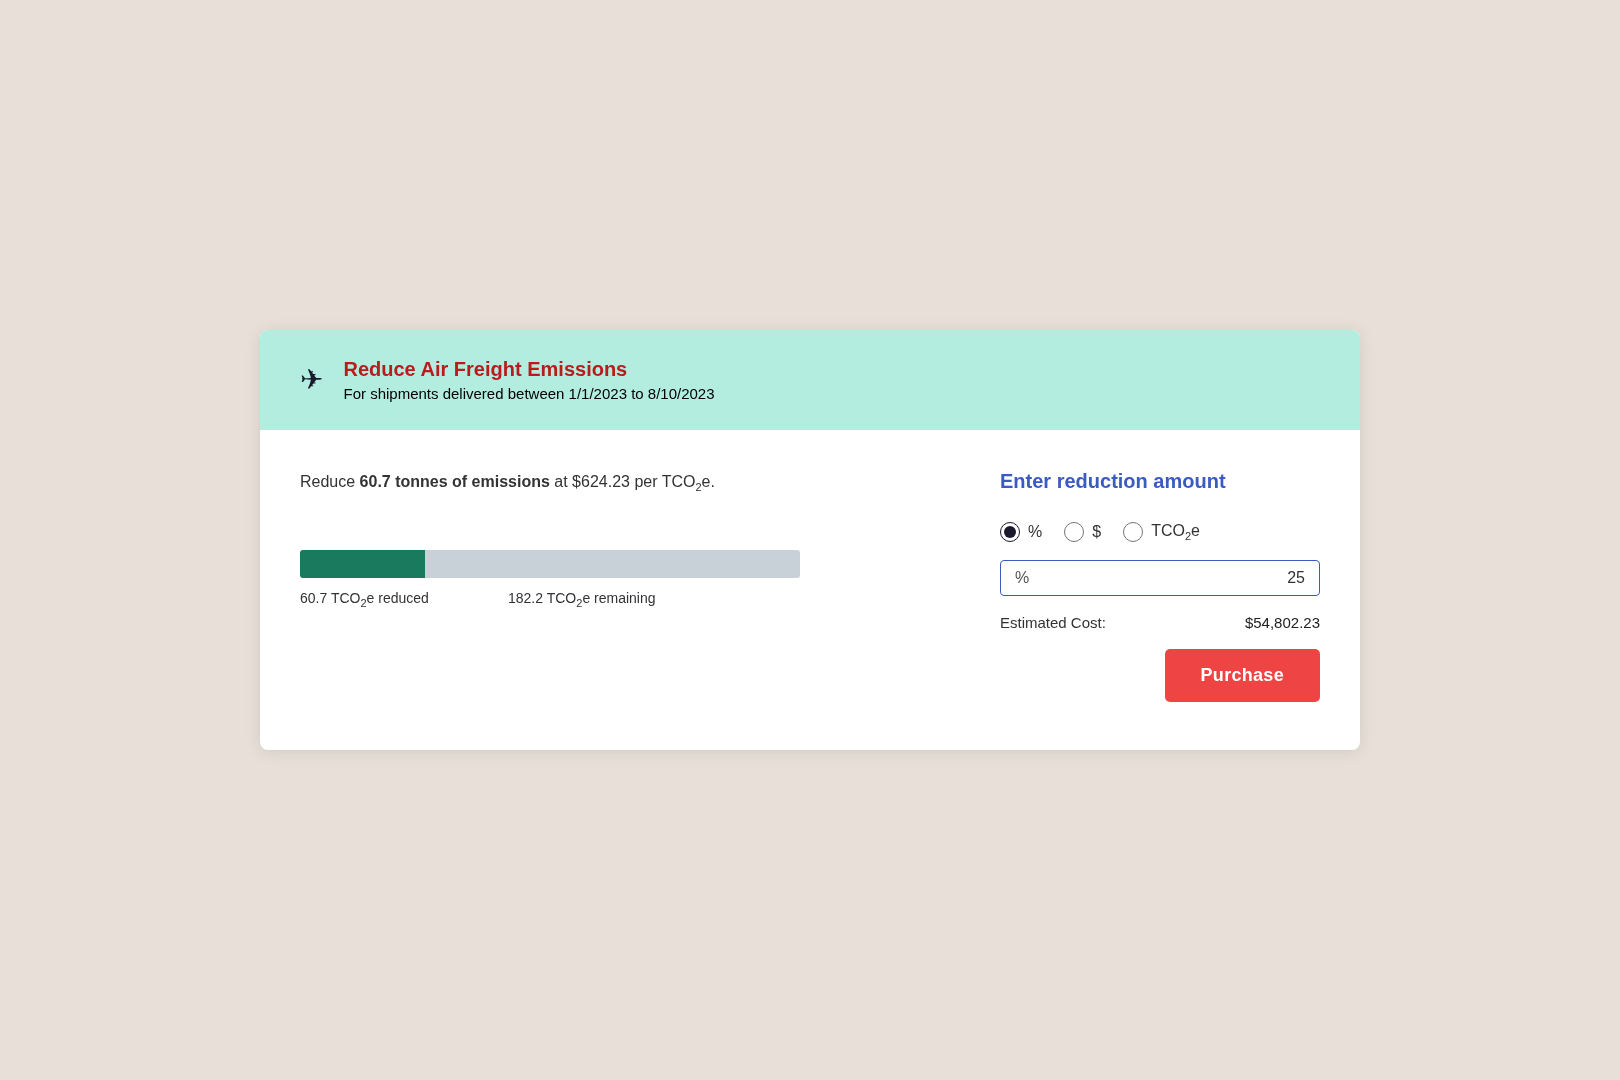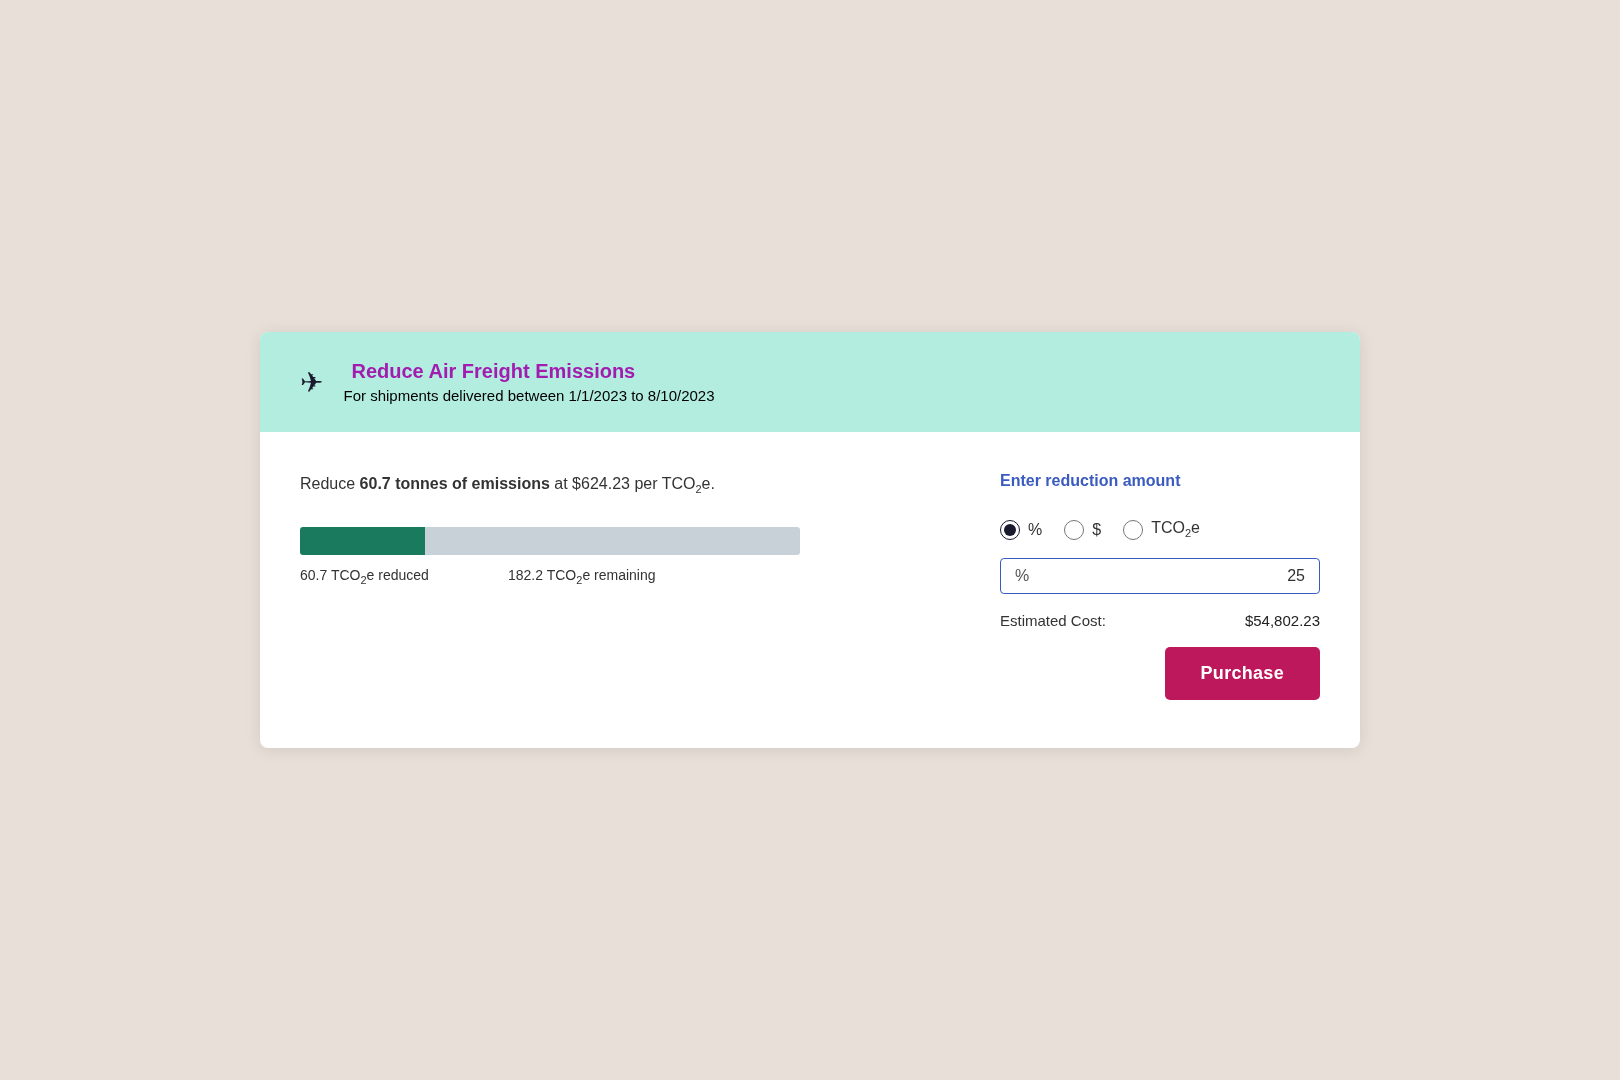--- a/index.html
+++ b/index.html
@@ -35,22 +35,21 @@
     }
 
     .plane-icon {
       font-size: 28px;
       color: #1a1a2e;
     }
 
     .header-text-title {
       font-size: 20px;
       font-weight: 700;
-      color: #a21caf;
-      margin-left: 8px;
+      color: #b91c1c;
     }
 
     .header-text-subtitle {
       font-size: 15px;
       color: #000000;
       margin-top: 4px;
     }
 
     .card-body {
       display: flex;
@@ -58,21 +57,21 @@
       gap: 60px;
     }
 
     .left-section {
       flex: 1;
     }
 
     .emissions-desc {
       font-size: 16px;
       color: #333;
-      margin-bottom: 31px;
+      margin-bottom: 56px;
       line-height: 1.5;
     }
 
     .emissions-desc strong {
       font-weight: 700;
     }
 
     .progress-bar-container {
       margin-bottom: 12px;
       display: flex;
@@ -104,21 +103,21 @@
     }
 
     .right-section {
       width: 320px;
       display: flex;
       flex-direction: column;
       gap: 18px;
     }
 
     .reduction-title {
-      font-size: 16px;
+      font-size: 20px;
       font-weight: 700;
       color: #3a5bbf;
       margin-bottom: 11px;
     }
 
     .radio-group {
       display: flex;
       align-items: center;
       gap: 22px;
     }
@@ -175,21 +174,21 @@
       color: #333;
       gap: 48px;
     }
 
     .estimated-cost-value {
       font-weight: 500;
       color: #222;
     }
 
     .purchase-button {
-      background-color: #be185d;
+      background-color: #ef4444;
       color: #ffffff;
       border: none;
       border-radius: 5px;
       padding: 16px 36px;
       font-size: 18px;
       font-weight: 700;
       cursor: pointer;
       align-self: flex-end;
       letter-spacing: 0.3px;
     }

